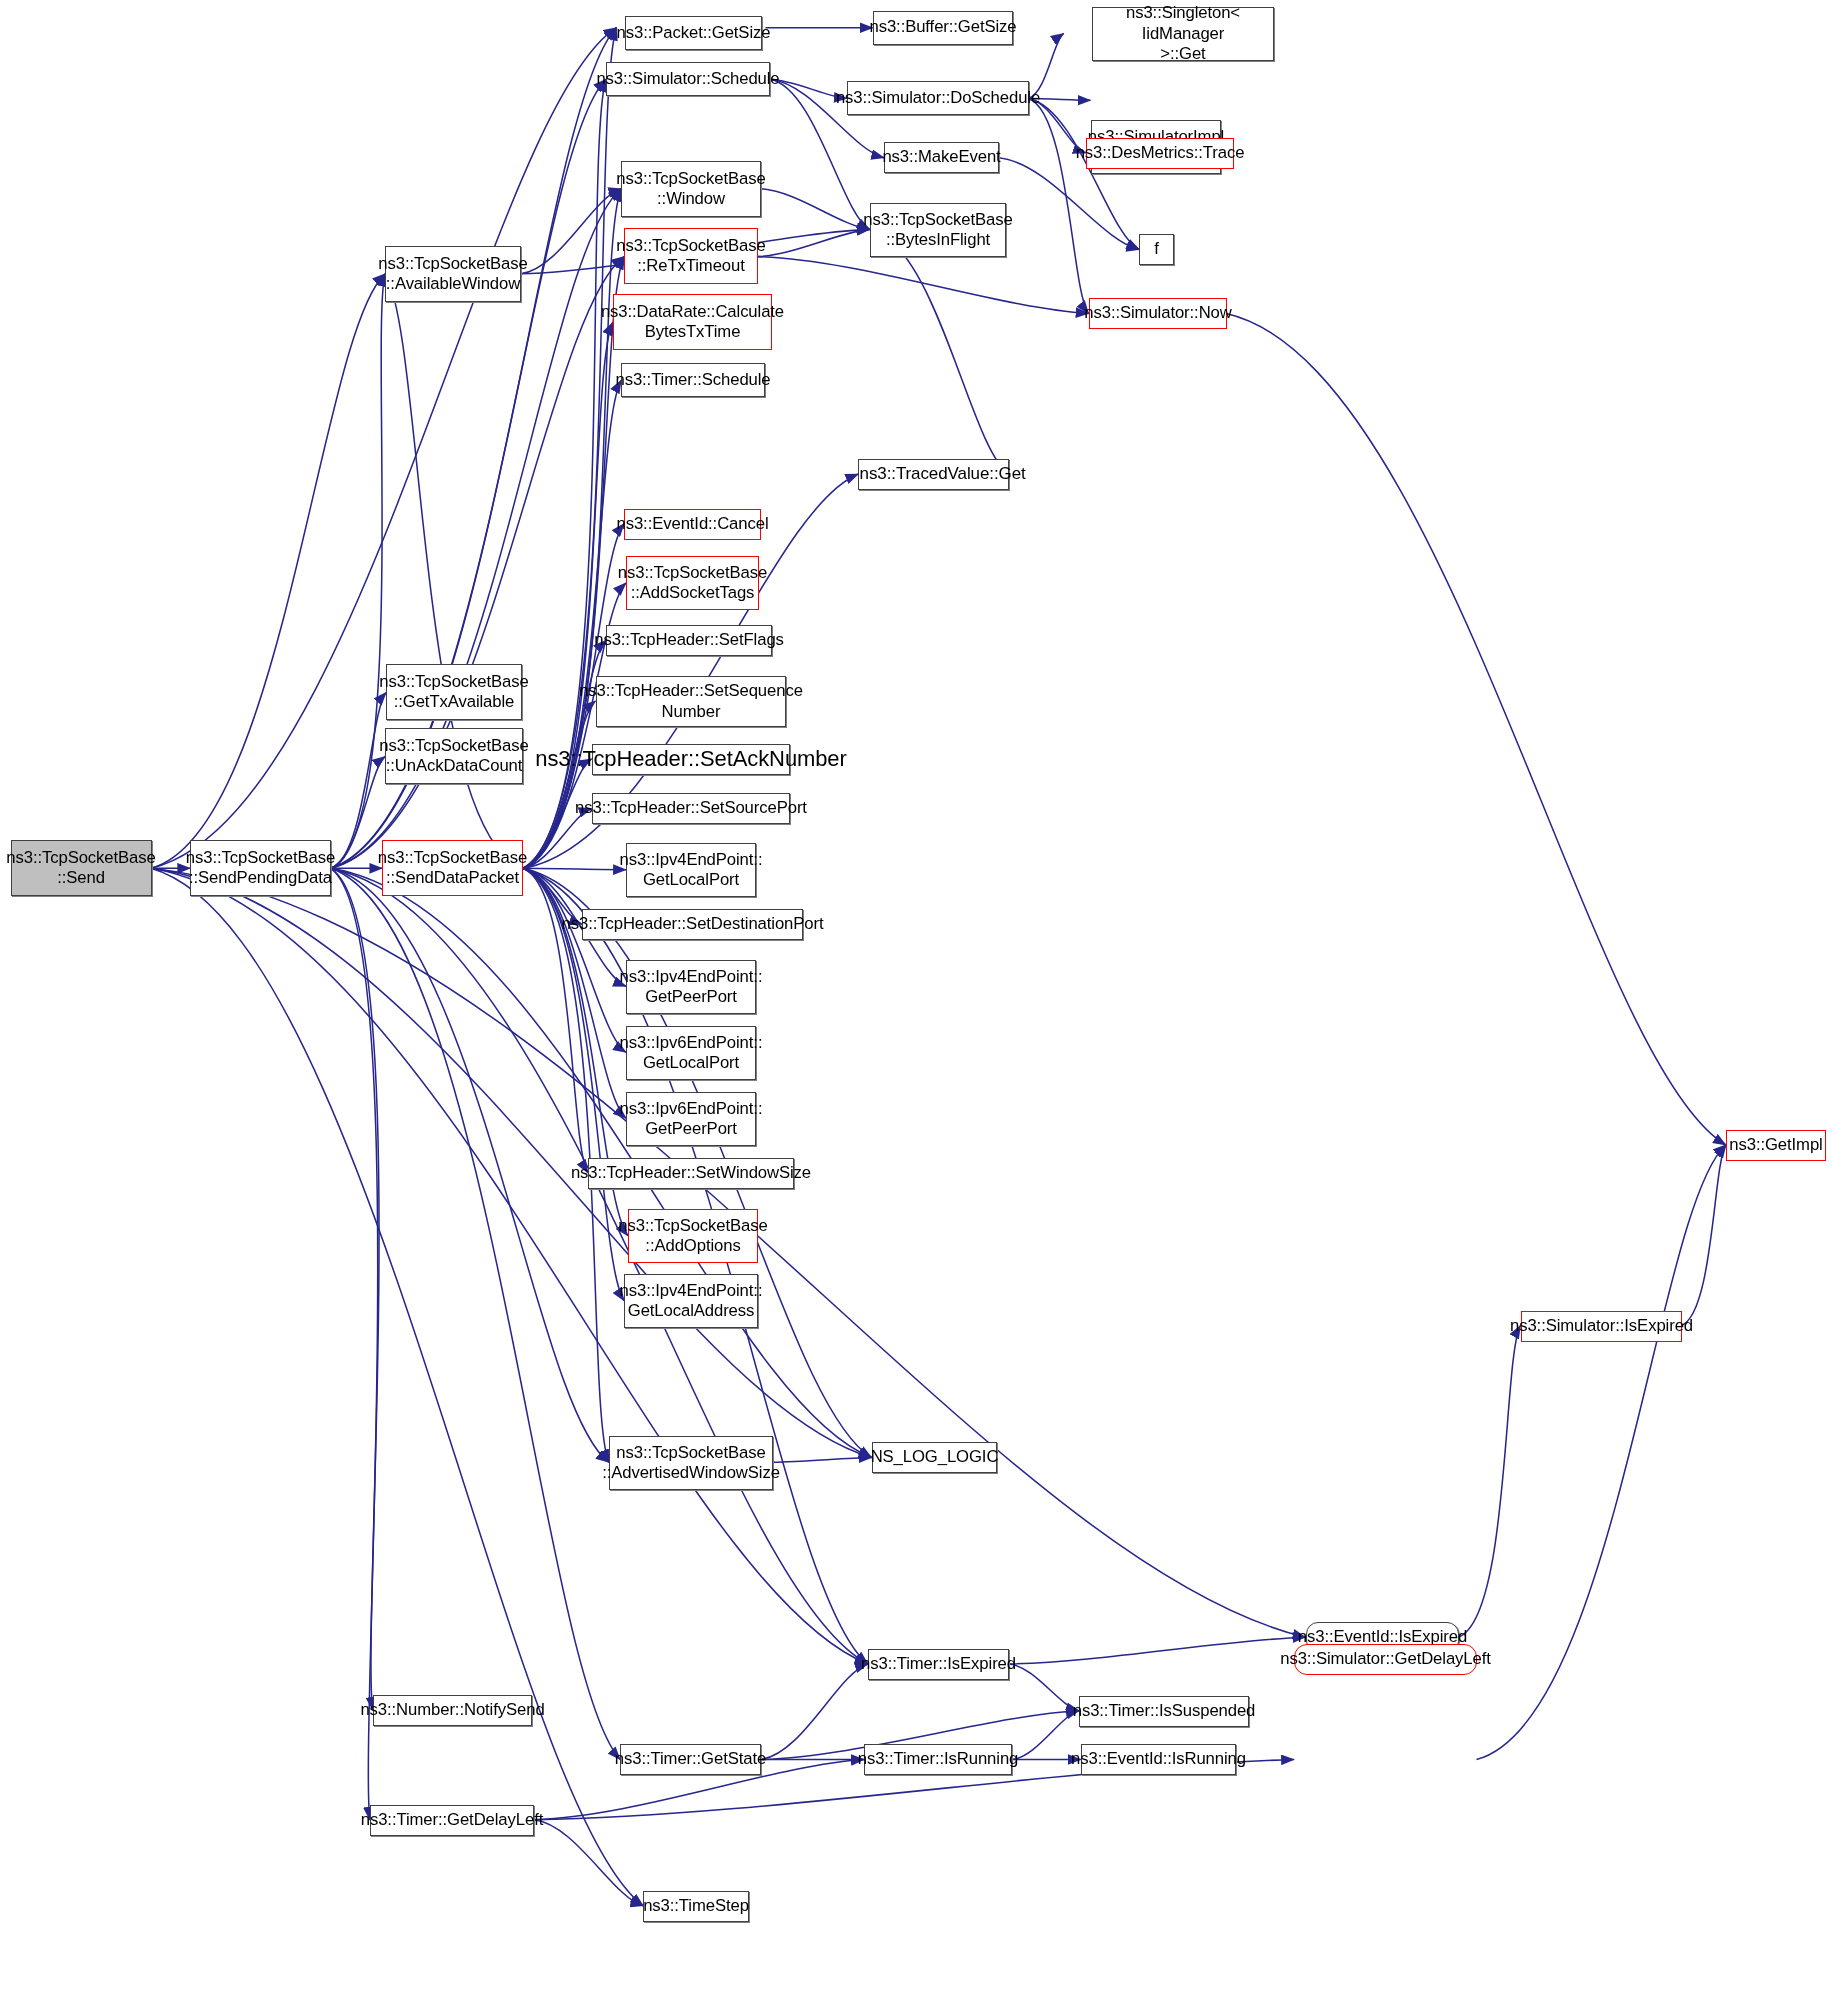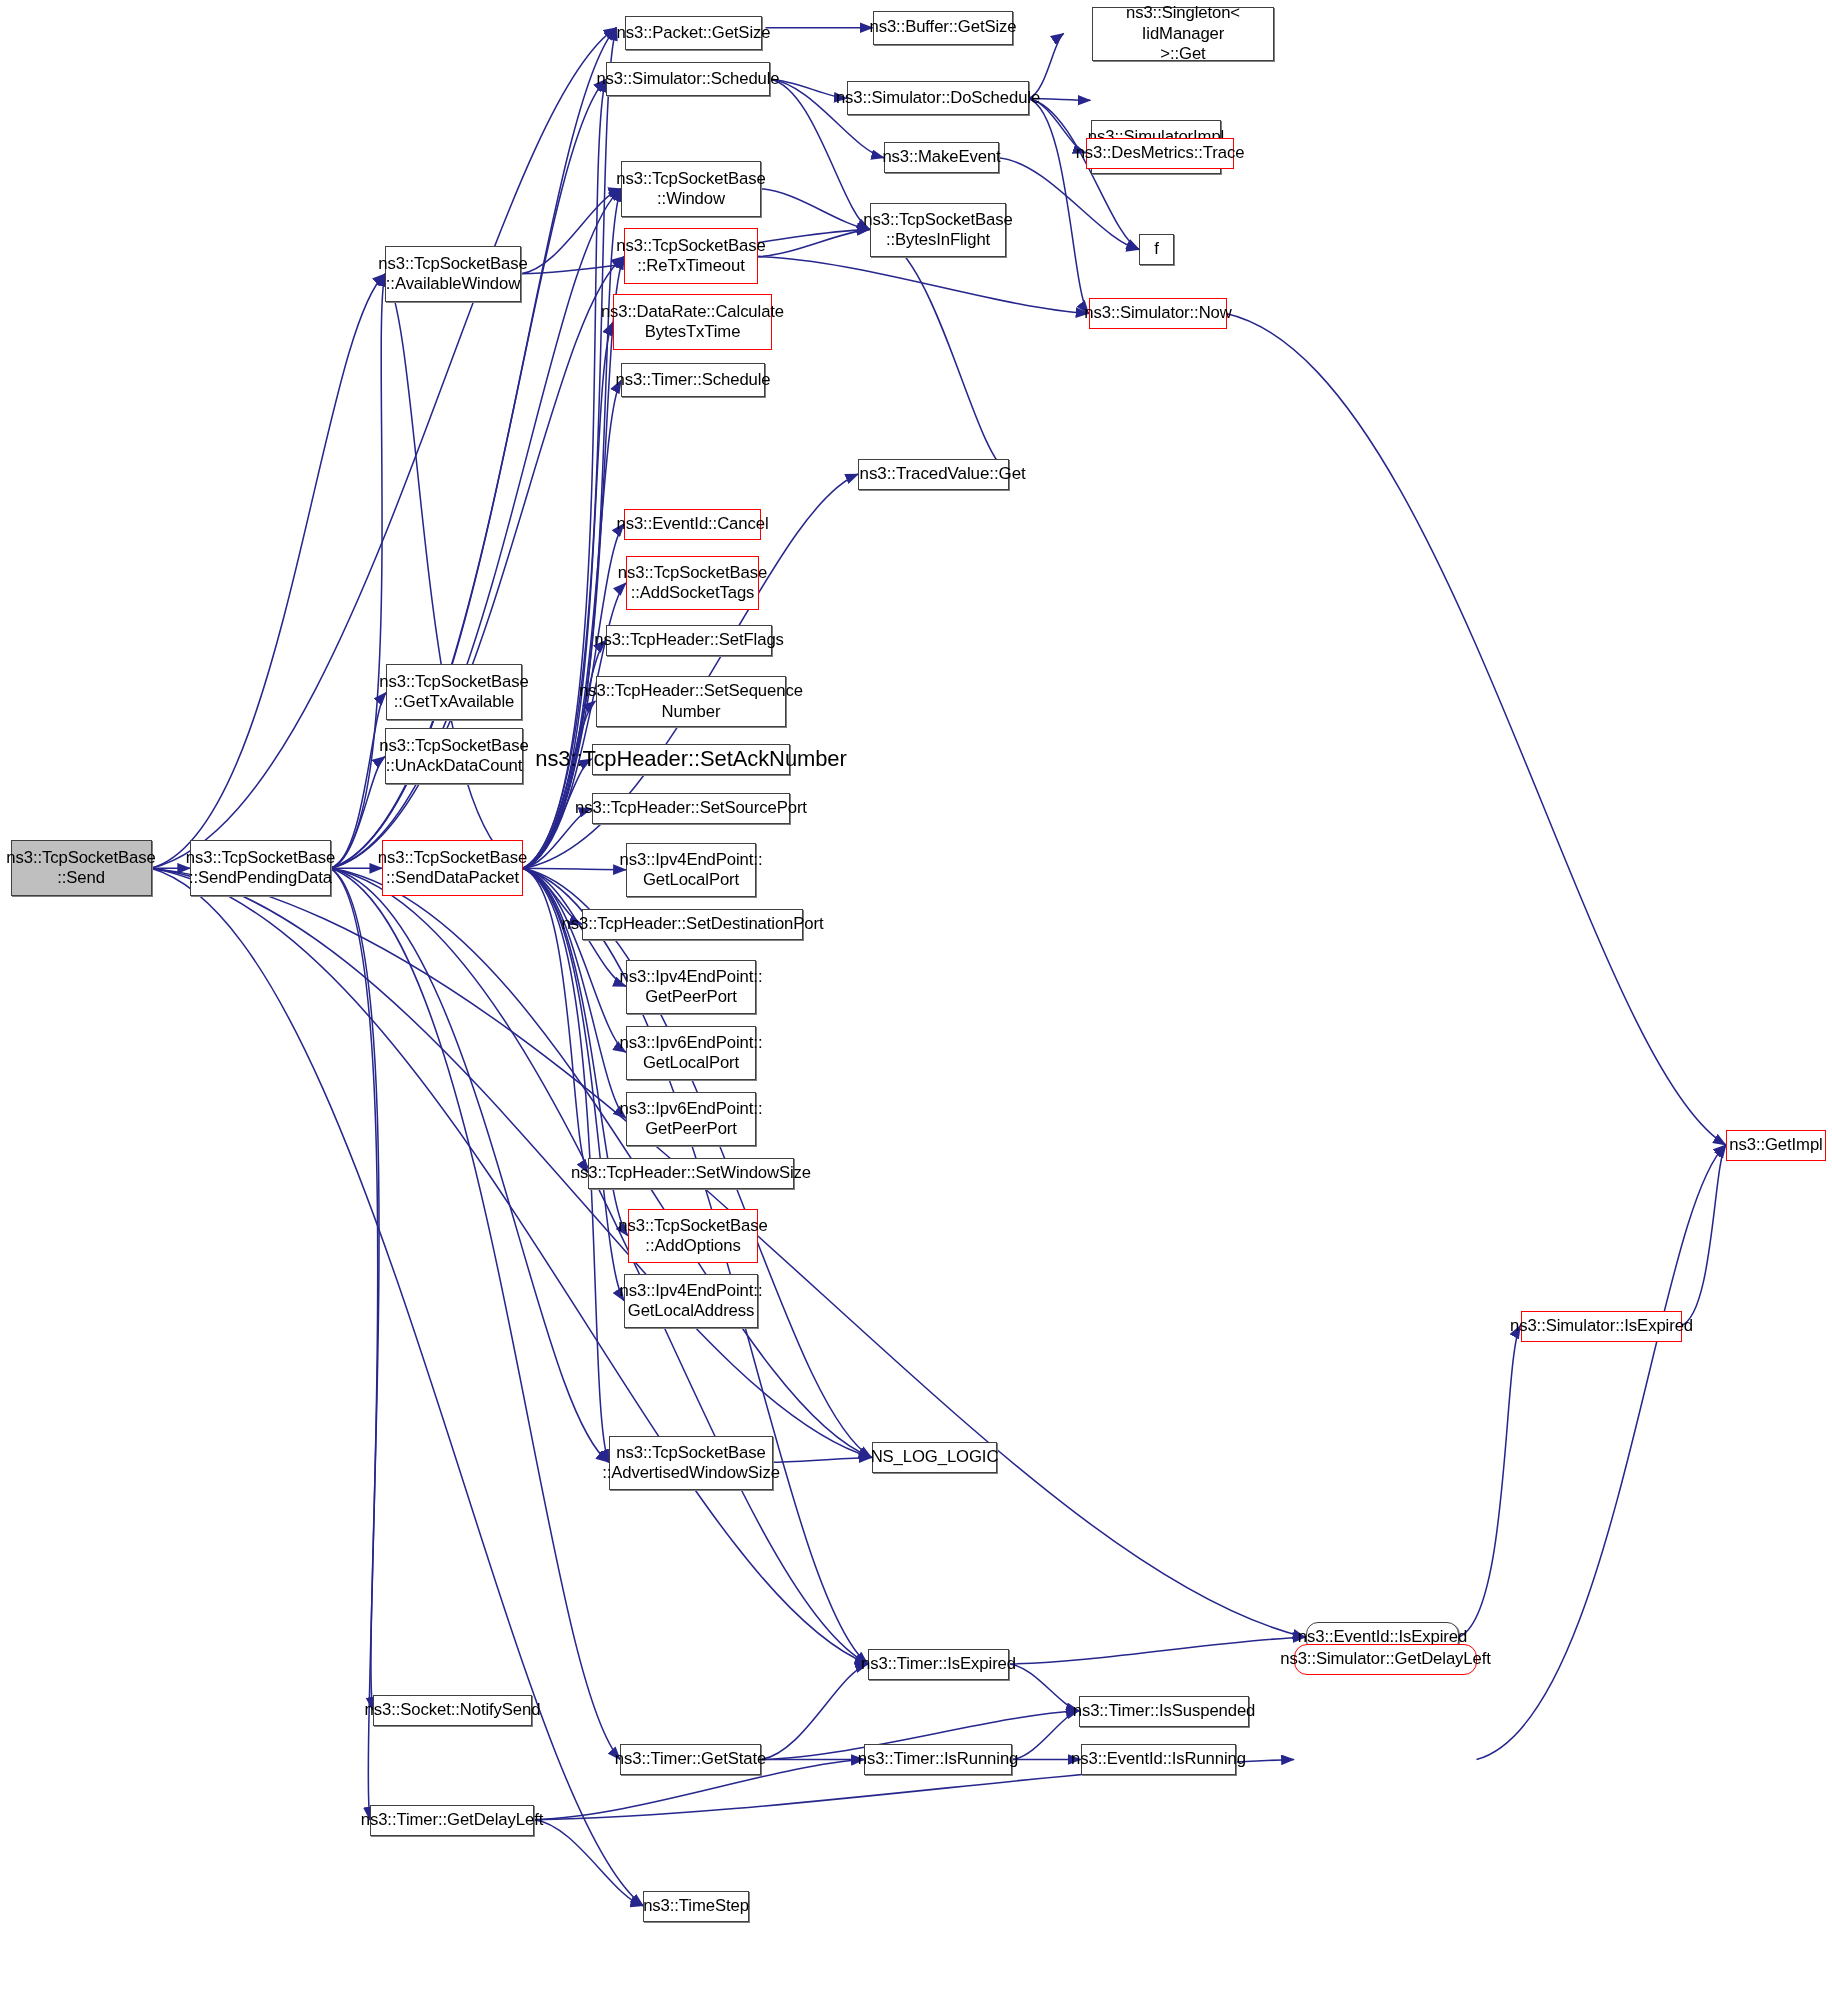--- a/index.html
+++ b/index.html
@@ -192,21 +192,21 @@
     <div class="node red" style="left: 1086px; top: 138px; width: 148px; height: 31px; font-size: 16.7px;">ns3::DesMetrics::Trace</div>
     <div class="node" style="left: 1139px; top: 234px; width: 35px; height: 31px; font-size: 16.7px;">f</div>
     <div class="node" style="left: 872px; top: 1442px; width: 125px; height: 31px; font-size: 16.7px;">NS_LOG_LOGIC</div>
     <div class="node" style="left: 609px; top: 1436px; width: 164px; height: 54px;">ns3::TcpSocketBase
 ::AdvertisedWindowSize</div>
     <div class="node red" style="left: 1726px; top: 1130px; width: 100px; height: 31px; font-size: 16.7px;">ns3::GetImpl</div>
     <div class="node red" style="left: 1521px; top: 1311px; width: 161px; height: 31px; font-size: 16.7px;">ns3::Simulator::IsExpired</div>
     <div class="node" style="left: 1306px; top: 1622px; width: 153px; height: 31px; font-size: 16.7px; border-radius: 12px;">ns3::EventId::IsExpired</div>
     <div class="node" style="left: 868px; top: 1649px; width: 141px; height: 31px; font-size: 16.7px;">ns3::Timer::IsExpired</div>
     <div class="node" style="left: 1079px; top: 1696px; width: 170px; height: 31px; font-size: 16.7px;">ns3::Timer::IsSuspended</div>
-    <div class="node" style="left: 373px; top: 1695px; width: 159px; height: 31px; font-size: 16.7px;">ns3::Socket::NotifySend</div>
+    <div class="node" style="left: 373px; top: 1695px; width: 159px; height: 31px; font-size: 16.7px;">ns3::Number::NotifySend</div>
     <div class="node" style="left: 620px; top: 1744px; width: 141px; height: 31px; font-size: 16.7px;">ns3::Timer::GetState</div>
     <div class="node" style="left: 864px; top: 1744px; width: 148px; height: 31px; font-size: 16.7px;">ns3::Timer::IsRunning</div>
     <div class="node" style="left: 1081px; top: 1744px; width: 155px; height: 31px; font-size: 16.7px;">ns3::EventId::IsRunning</div>
     <div class="node red" style="left: 1294px; top: 1644px; width: 183px; height: 31px; font-size: 16.7px; border-radius: 13px;">ns3::Simulator::GetDelayLeft</div>
     <div class="node" style="left: 370px; top: 1805px; width: 164px; height: 31px; font-size: 16.7px;">ns3::Timer::GetDelayLeft</div>
     <div class="node" style="left: 643px; top: 1891px; width: 106px; height: 31px; font-size: 16.7px;">ns3::TimeStep</div>
   </div>
 
 
 </body></html>

